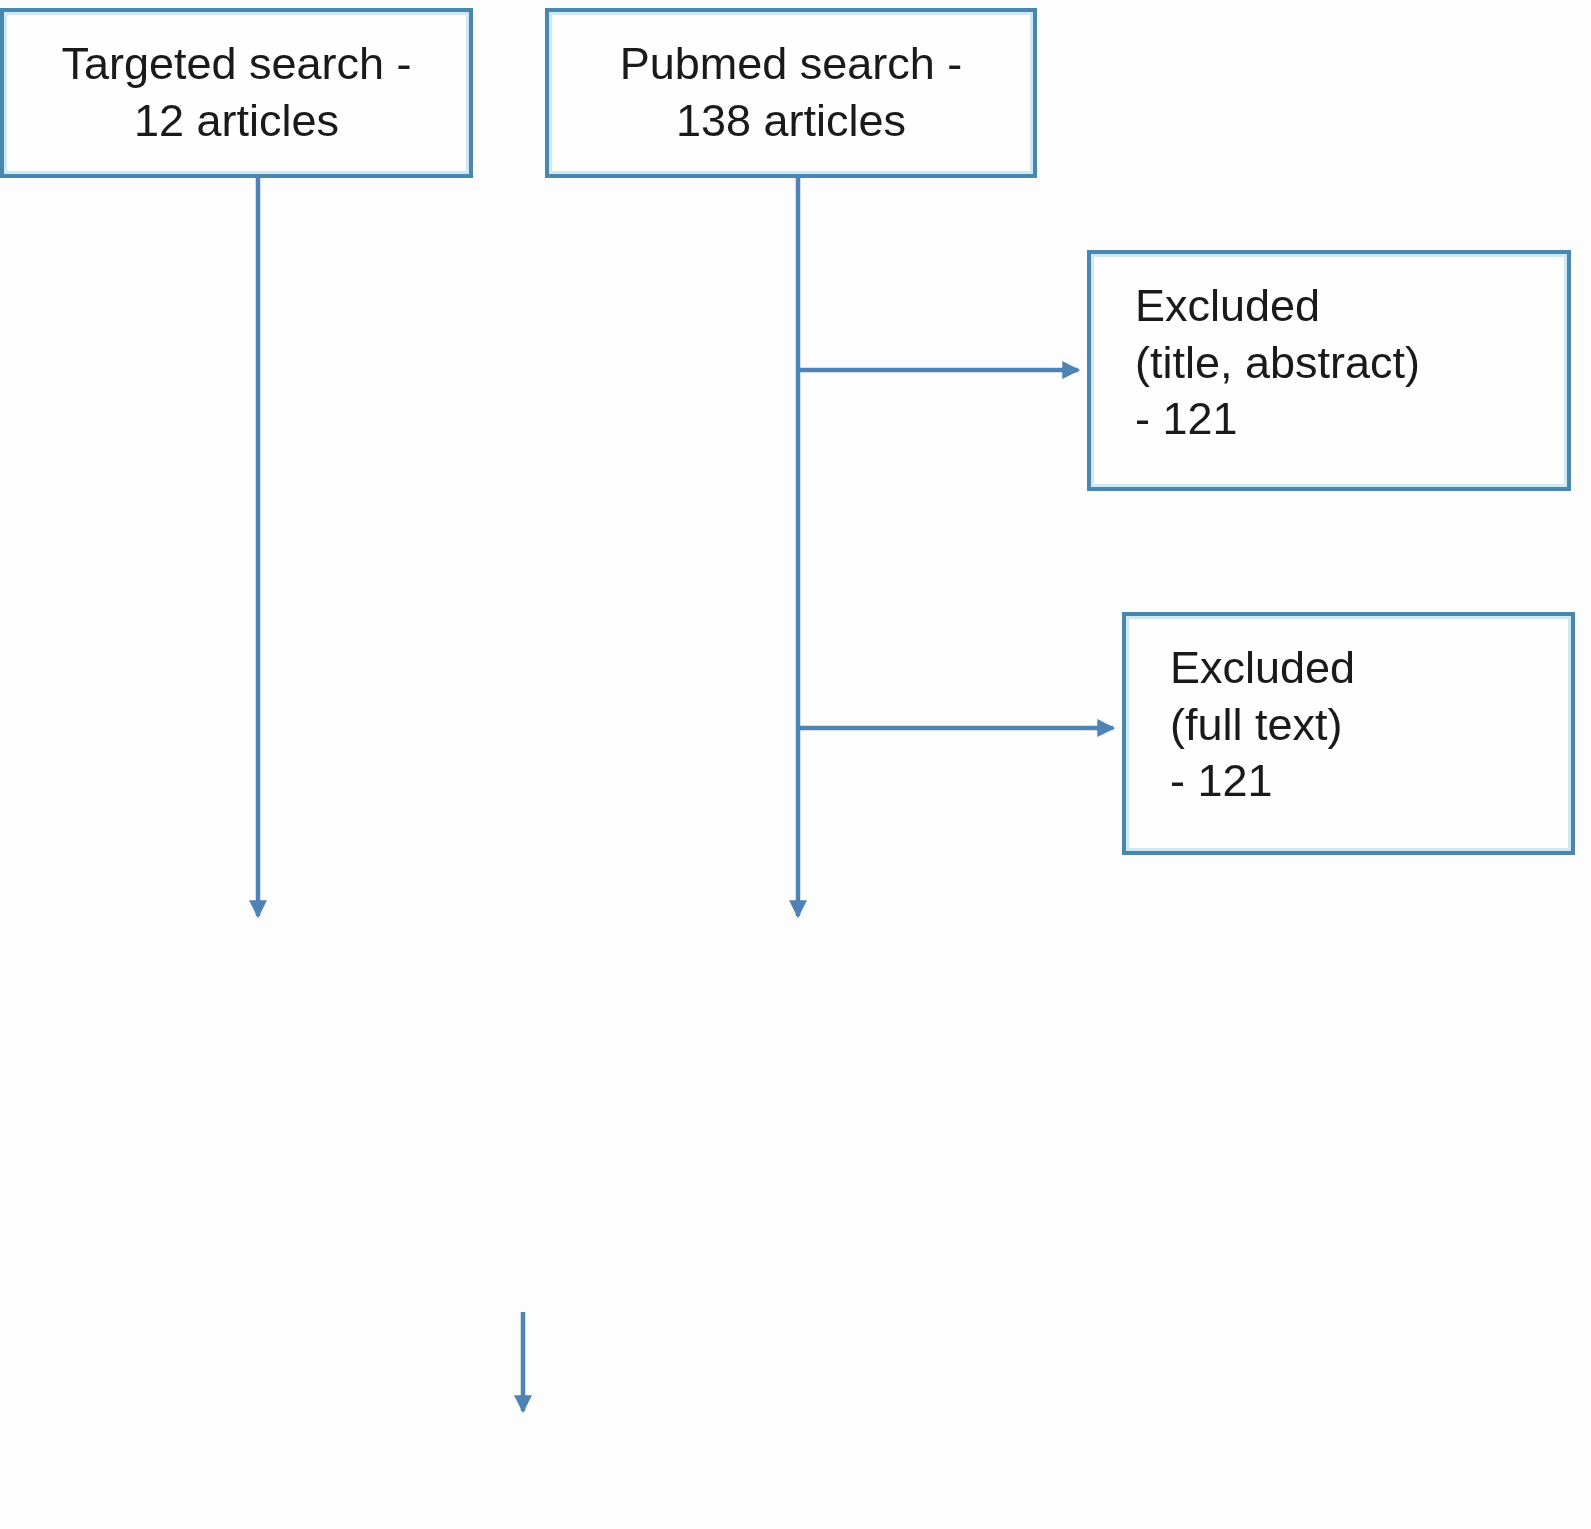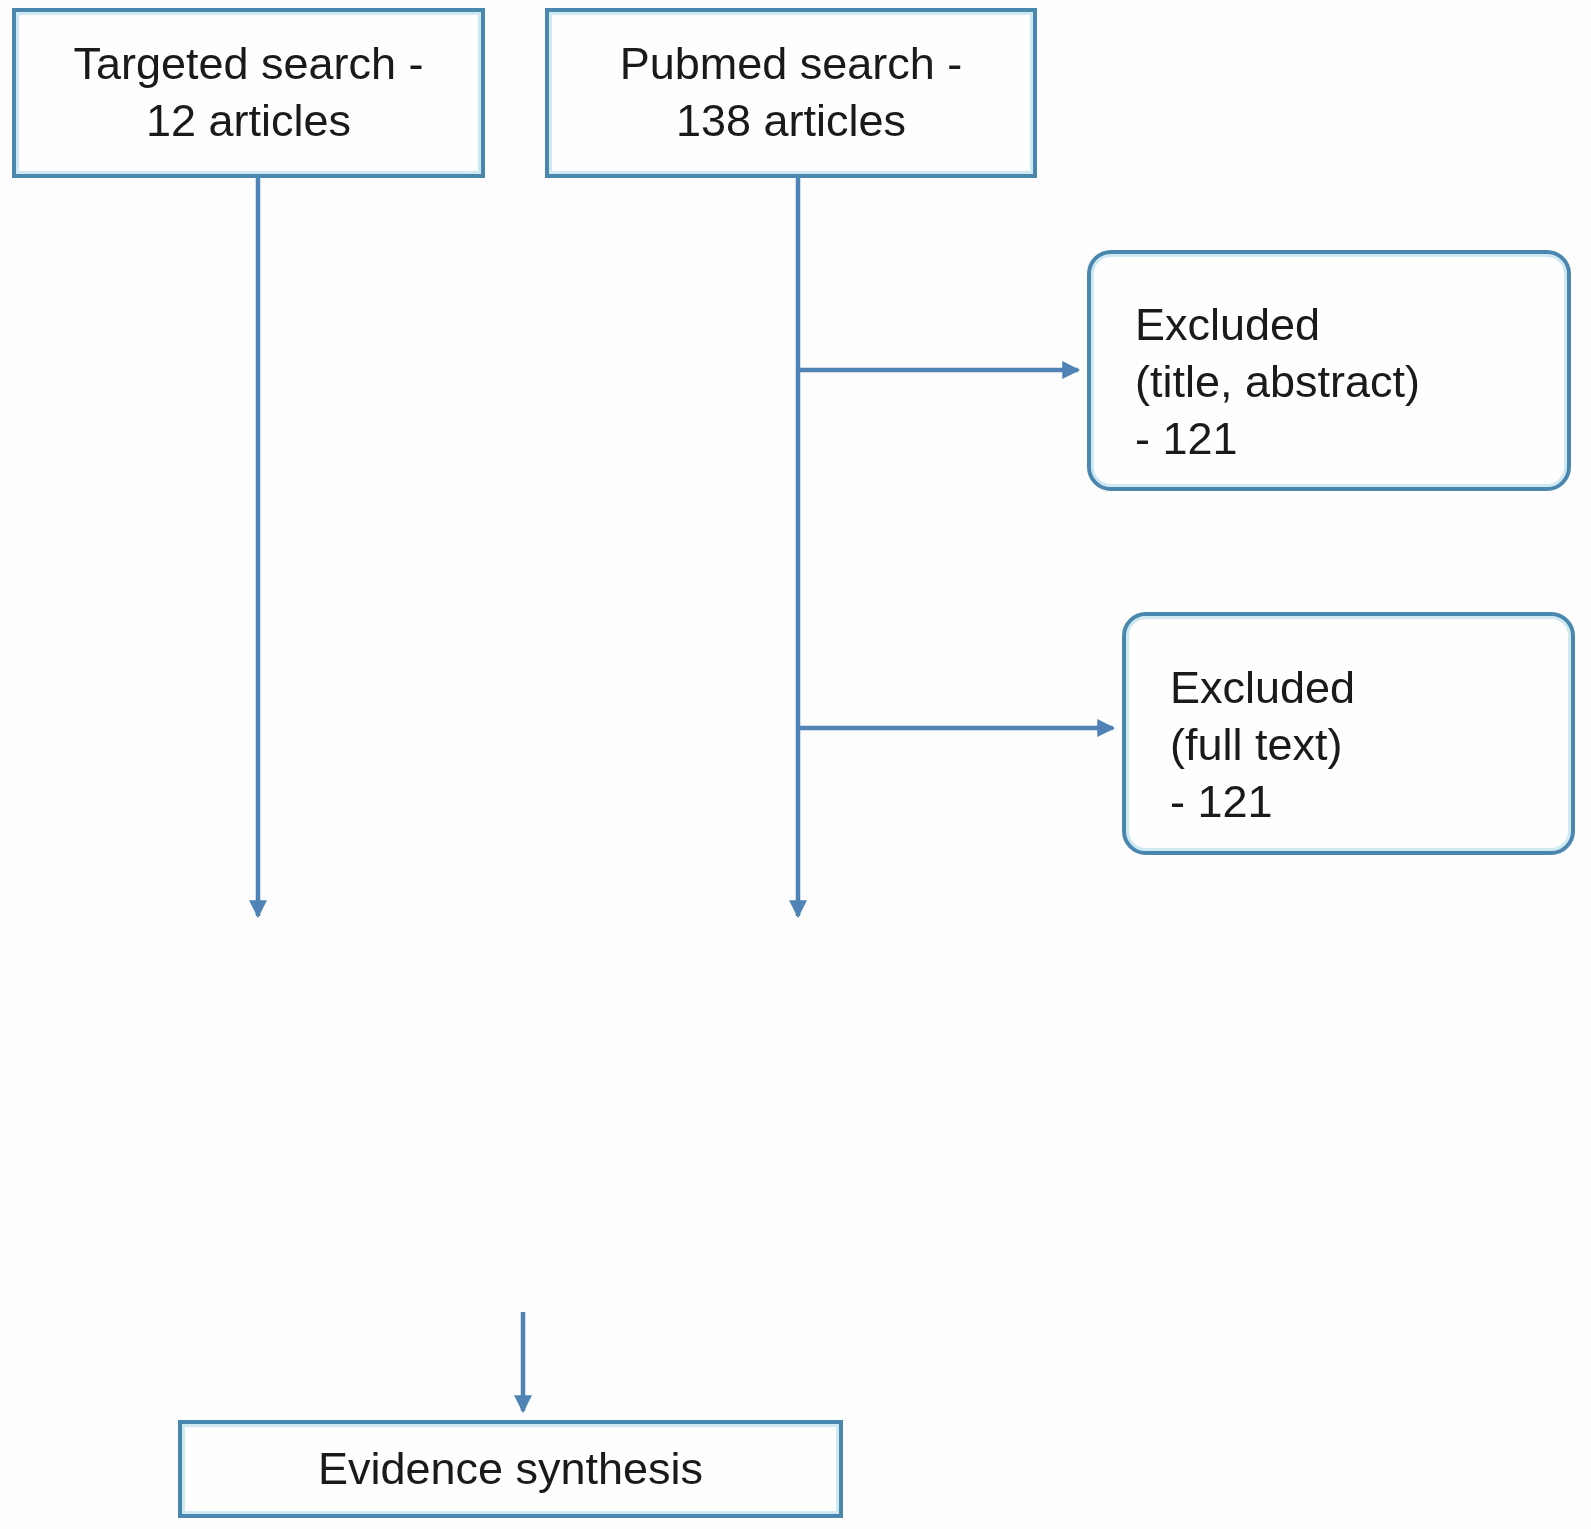--- a/index.html
+++ b/index.html
@@ -34,29 +34,28 @@
   }
   .flow-box .box-text {
     white-space: pre-line;
     font-size: 45px;
     line-height: 1.26;
     color: var(--text);
   }
   .center-text .box-text { text-align: center; }
   .left-text {
     justify-content: flex-start;
-    align-items: center;
-    border-radius: 24px;
+    align-items: flex-start;
   }
   .left-text .box-text {
     text-align: left;
     padding: 24px 0 0 44px;
   }
   
-  .box-targeted   { left: 12px;    top: 8px;    width: 473px; height: 170px; }
+  .box-targeted   { left: 0;    top: 8px;    width: 473px; height: 170px; }
   .box-pubmed     { left: 545px;  top: 8px;    width: 492px; height: 170px; }
   .box-excl-title { left: 1087px; top: 250px;  width: 484px; height: 241px; }
   .box-excl-full  { left: 1122px; top: 612px;  width: 453px; height: 243px; }
   .box-included   { left: 35px;   top: 925px;  width: 967px; height: 385px; }
   .box-included .box-text { line-height: 1.42; font-size: 46px; }
   .box-evidence   { left: 178px;  top: 1420px; width: 665px; height: 98px; }
   .arrow-layer {
     position: absolute;
     left: 0; top: 0;
     width: 1591px;
@@ -105,17 +104,14 @@
 - 121</span>
   </div>
 
   <div class="flow-box left-text box-excl-full">
     <span class="box-text">Excluded
 (full text)
 - 121</span>
   </div>
 
 
-  <div class="flow-box center-text box-evidence">
-    <span class="box-text">Evidence synthesis</span>
-  </div>
 
 </div>
 
 </body></html>

